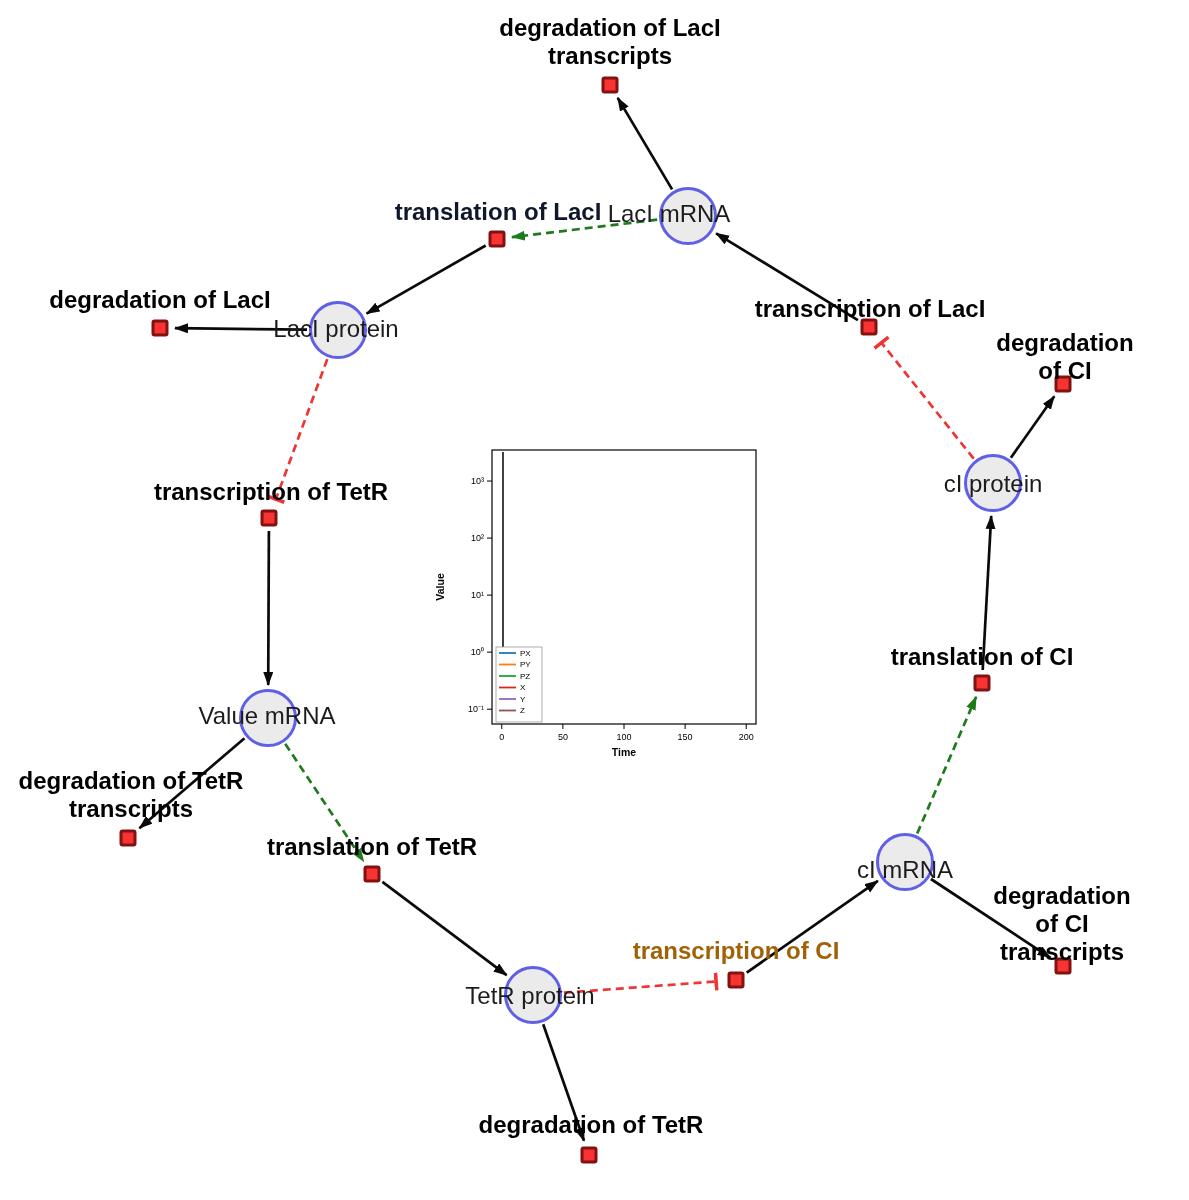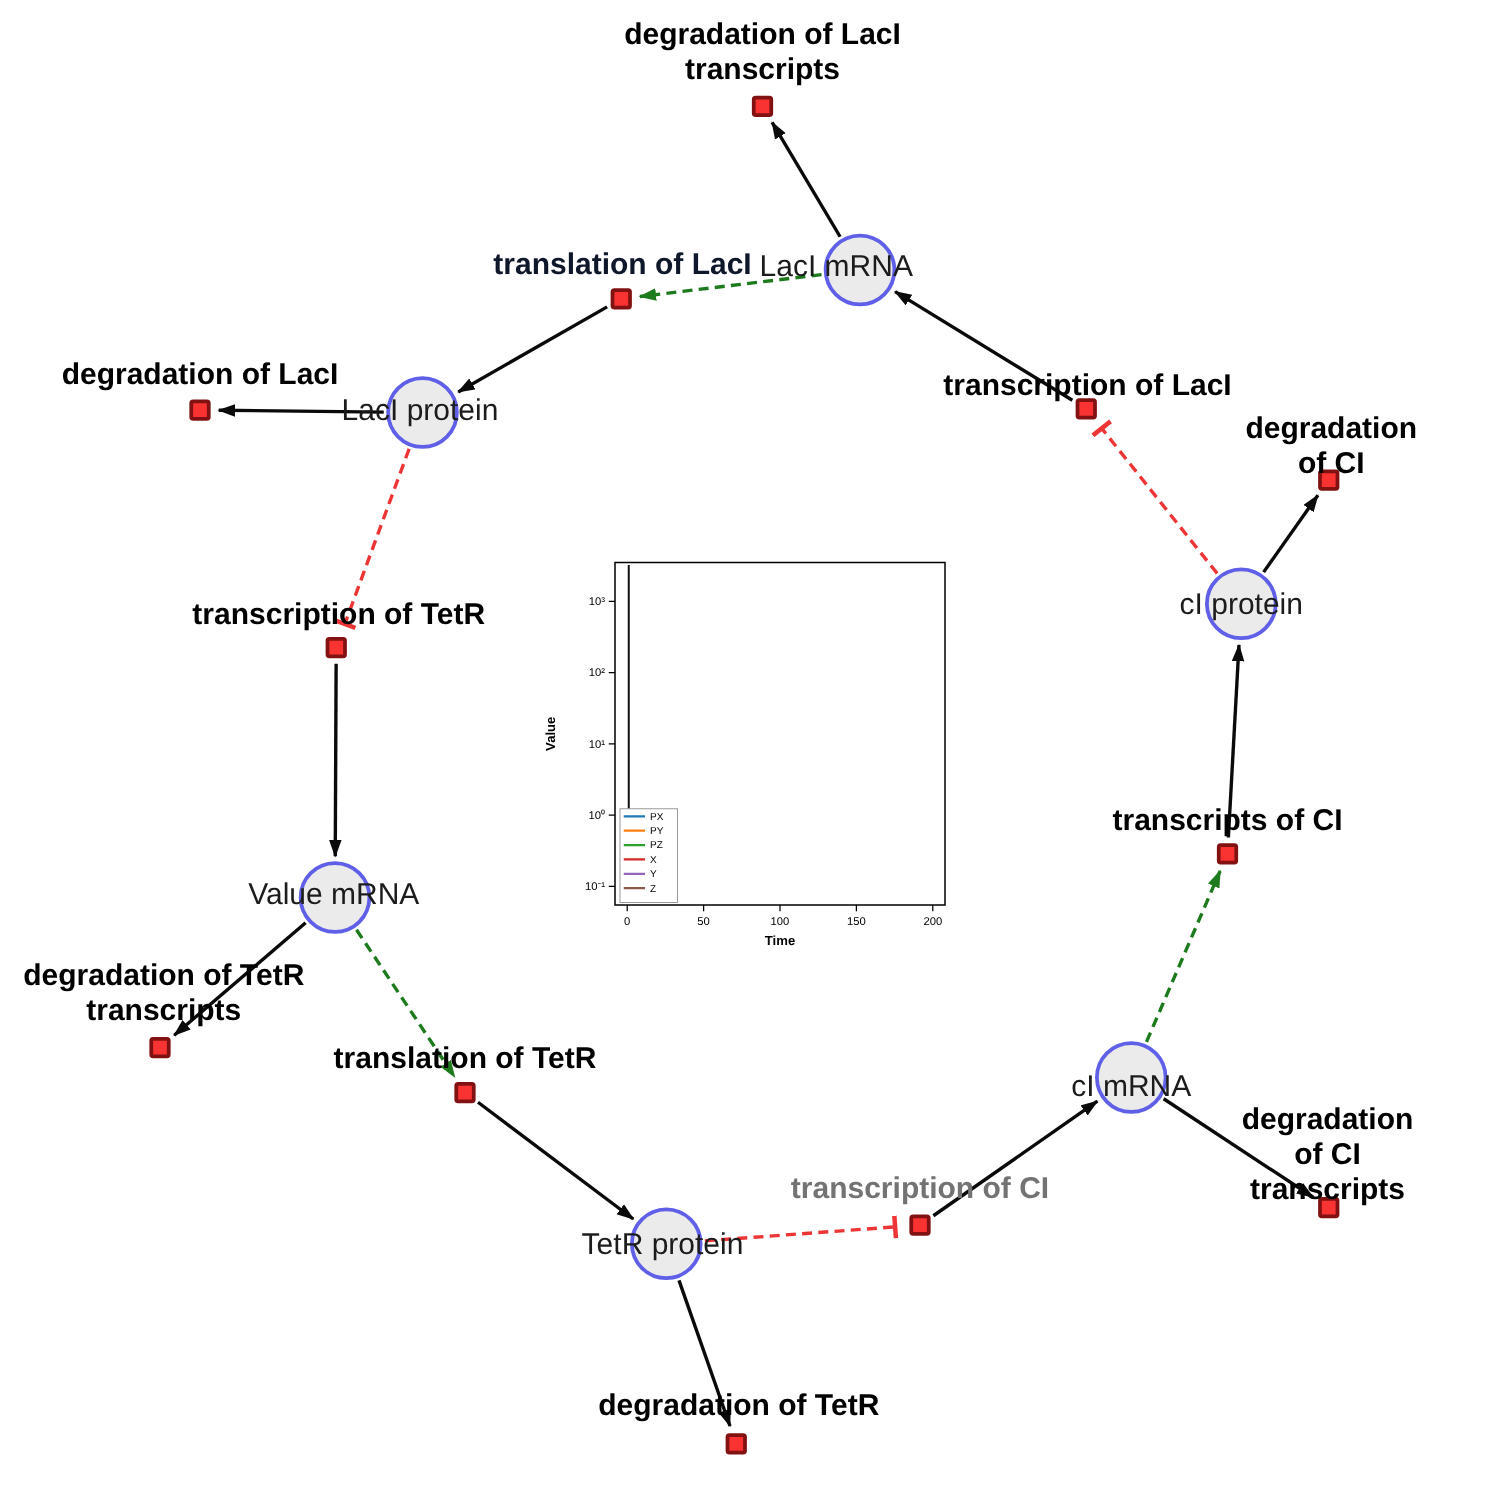--- a/index.html
+++ b/index.html
@@ -80,26 +80,26 @@
       <div class="node reaction-node" style="left:269px;top:518px;background:#f93232;border:3px solid #821212;"></div>
       <div class="node-label reaction-label" style="left:271px;top:492px;color:#000000;">transcription of TetR</div>
       <div class="node reaction-node" style="left:128px;top:838px;background:#f93232;border:3px solid #821212;"></div>
       <div class="node-label reaction-label" style="left:131px;top:795px;color:#000000;">degradation of TetR
 transcripts</div>
       <div class="node reaction-node" style="left:372px;top:874px;background:#f93232;border:3px solid #821212;"></div>
       <div class="node-label reaction-label" style="left:372px;top:847px;color:#000000;text-align:right;">translation of TetR</div>
       <div class="node reaction-node" style="left:589px;top:1155px;background:#f93232;border:3px solid #821212;"></div>
       <div class="node-label reaction-label" style="left:591px;top:1125px;color:#000000;">degradation of TetR</div>
       <div class="node reaction-node" style="left:736px;top:980px;background:#f93232;border:3px solid #821212;"></div>
-      <div class="node-label reaction-label" style="left:736px;top:951px;color:#737373;">transcription of CI</div>
+      <div class="node-label reaction-label" style="left:736px;top:951px;color:#a16207;">transcription of CI</div>
       <div class="node reaction-node" style="left:1063px;top:966px;background:#f93232;border:3px solid #821212;"></div>
       <div class="node-label reaction-label" style="left:1062px;top:924px;color:#000000;">degradation of CI
 transcripts</div>
       <div class="node reaction-node" style="left:982px;top:683px;background:#f93232;border:3px solid #821212;"></div>
-      <div class="node-label reaction-label" style="left:982px;top:657px;color:#000000;">transcripts of CI</div>
+      <div class="node-label reaction-label" style="left:982px;top:657px;color:#000000;">translation of CI</div>
     </div>
   <svg id="chart-svg" width="340" height="332">
       <rect x="0" y="0" width="340" height="332" fill="#ffffff"></rect>
       <rect x="62" y="12" width="264" height="274" fill="none" stroke="#000000" stroke-width="1.2"></rect>
       <line x1="71.77777777777777" y1="286" x2="71.77777777777777" y2="291" stroke="#000" stroke-width="1"></line>
       <text x="71.77777777777777" y="302" text-anchor="middle" font-size="9" fill="#000">0</text>
       <line x1="132.8888888888889" y1="286" x2="132.8888888888889" y2="291" stroke="#000" stroke-width="1"></line>
       <text x="132.8888888888889" y="302" text-anchor="middle" font-size="9" fill="#000">50</text>
       <line x1="194" y1="286" x2="194" y2="291" stroke="#000" stroke-width="1"></line>
       <text x="194" y="302" text-anchor="middle" font-size="9" fill="#000">100</text>

